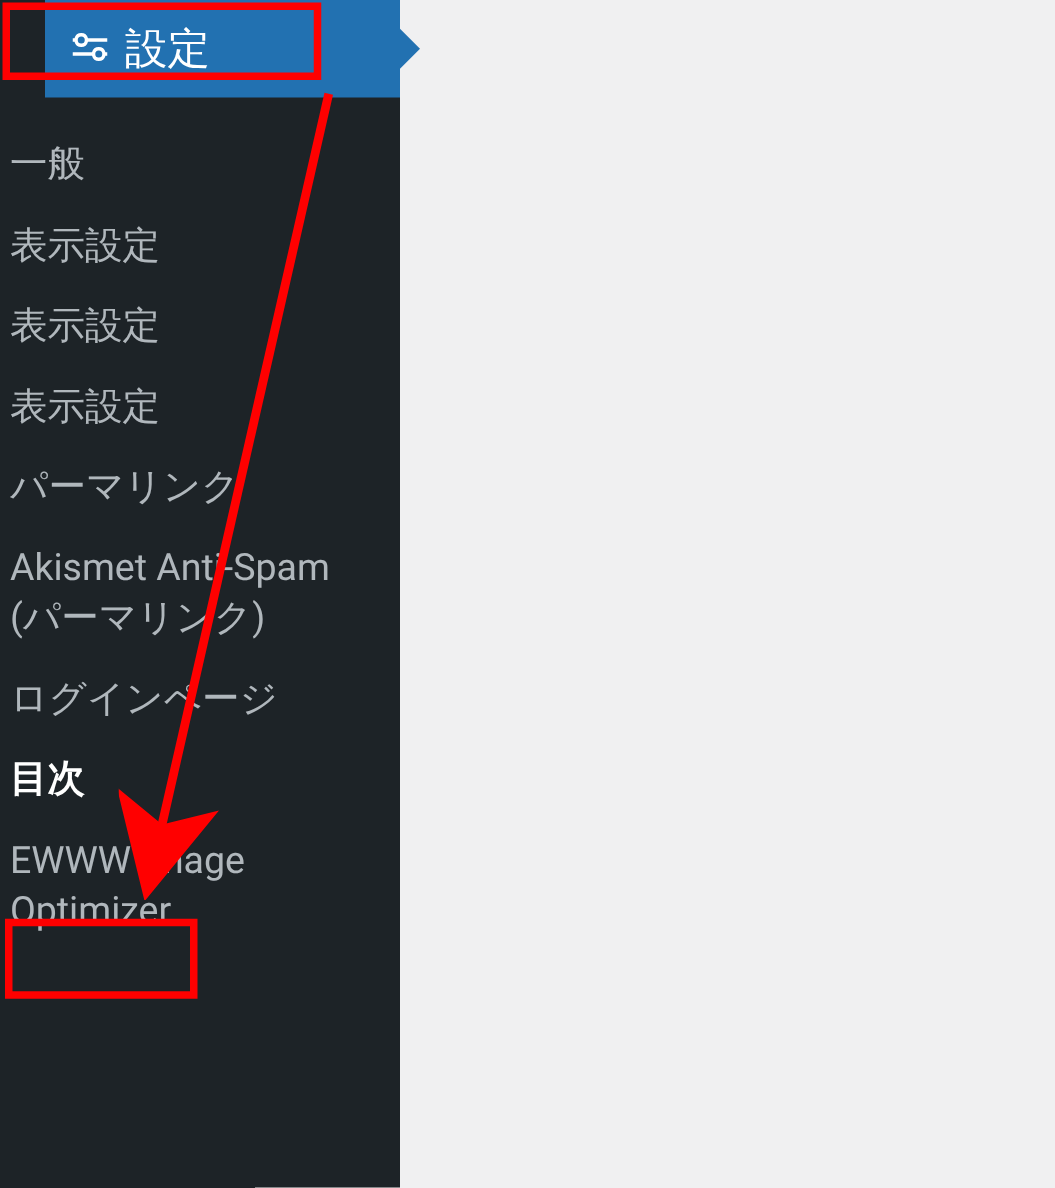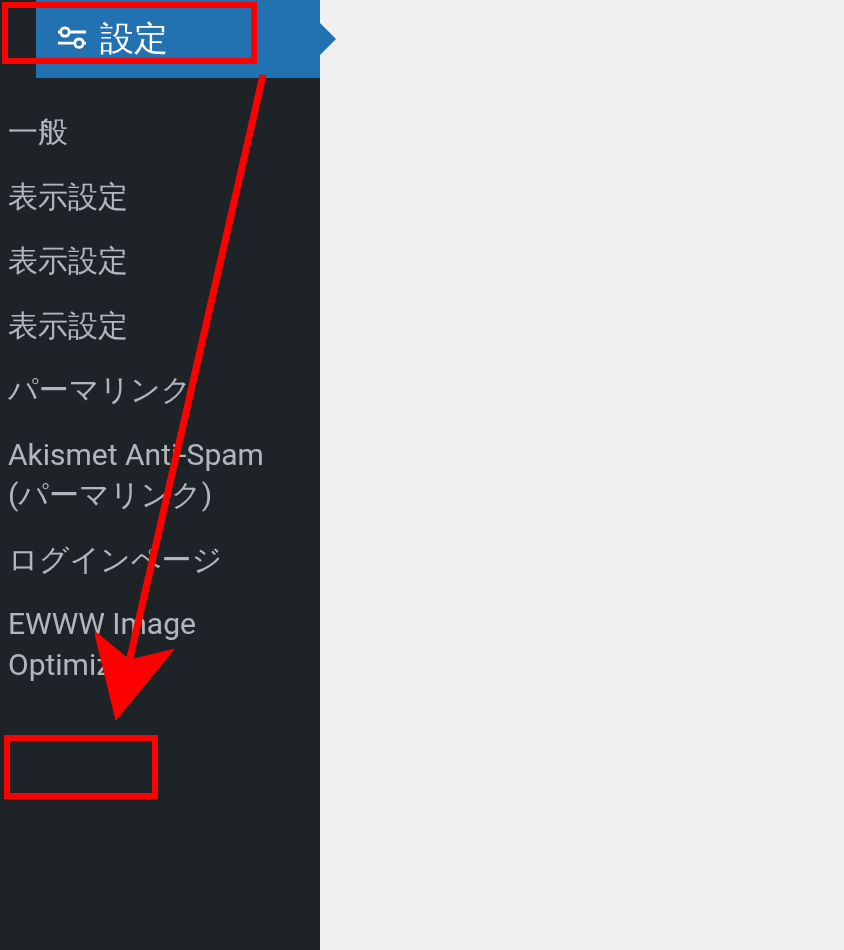--- a/index.html
+++ b/index.html
@@ -110,20 +110,21 @@
     <span>設定</span>
   </div>
   <div class="submenu">
     <a class="submenu-item">一般</a>
     <a class="submenu-item">表示設定</a>
     <a class="submenu-item">表示設定</a>
     <a class="submenu-item">表示設定</a>
     <a class="submenu-item">パーマリンク</a>
     <a class="submenu-item">Akismet Anti-Spam (パーマリンク)</a>
     <a class="submenu-item">ログインページ</a>
+    <a class="submenu-item active">目次</a>
     <a class="submenu-item">EWWW Image Optimizer</a>
   </div>
 </div>
 
 <div class="highlight-box-1"></div>
 <div class="highlight-box-2"></div>
 
 <svg class="arrow-svg" viewBox="0 0 200 660">
   <defs>
     <marker id="arrowhead" markerWidth="12" markerHeight="12" refX="6" refY="6" orient="auto">

